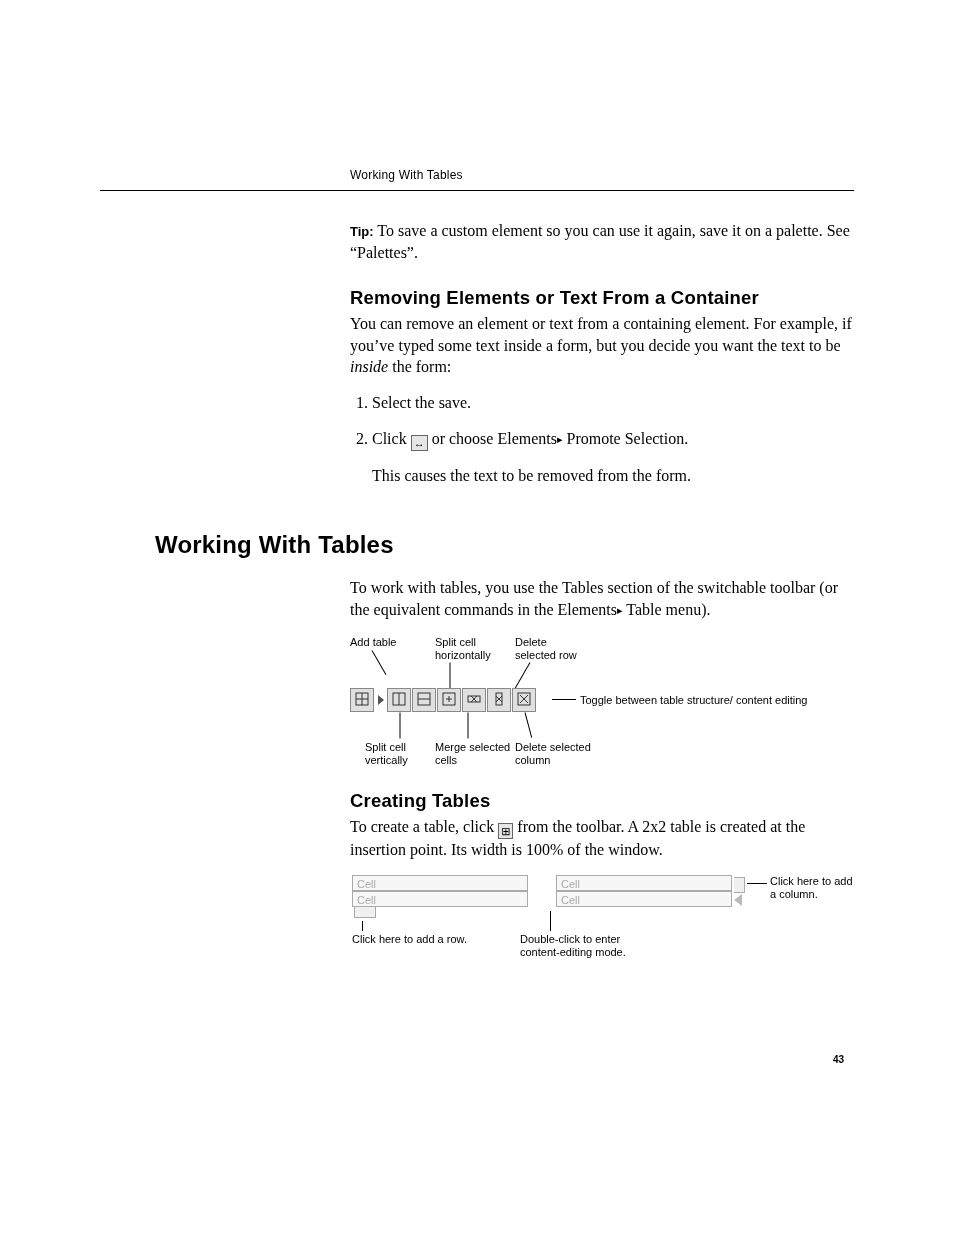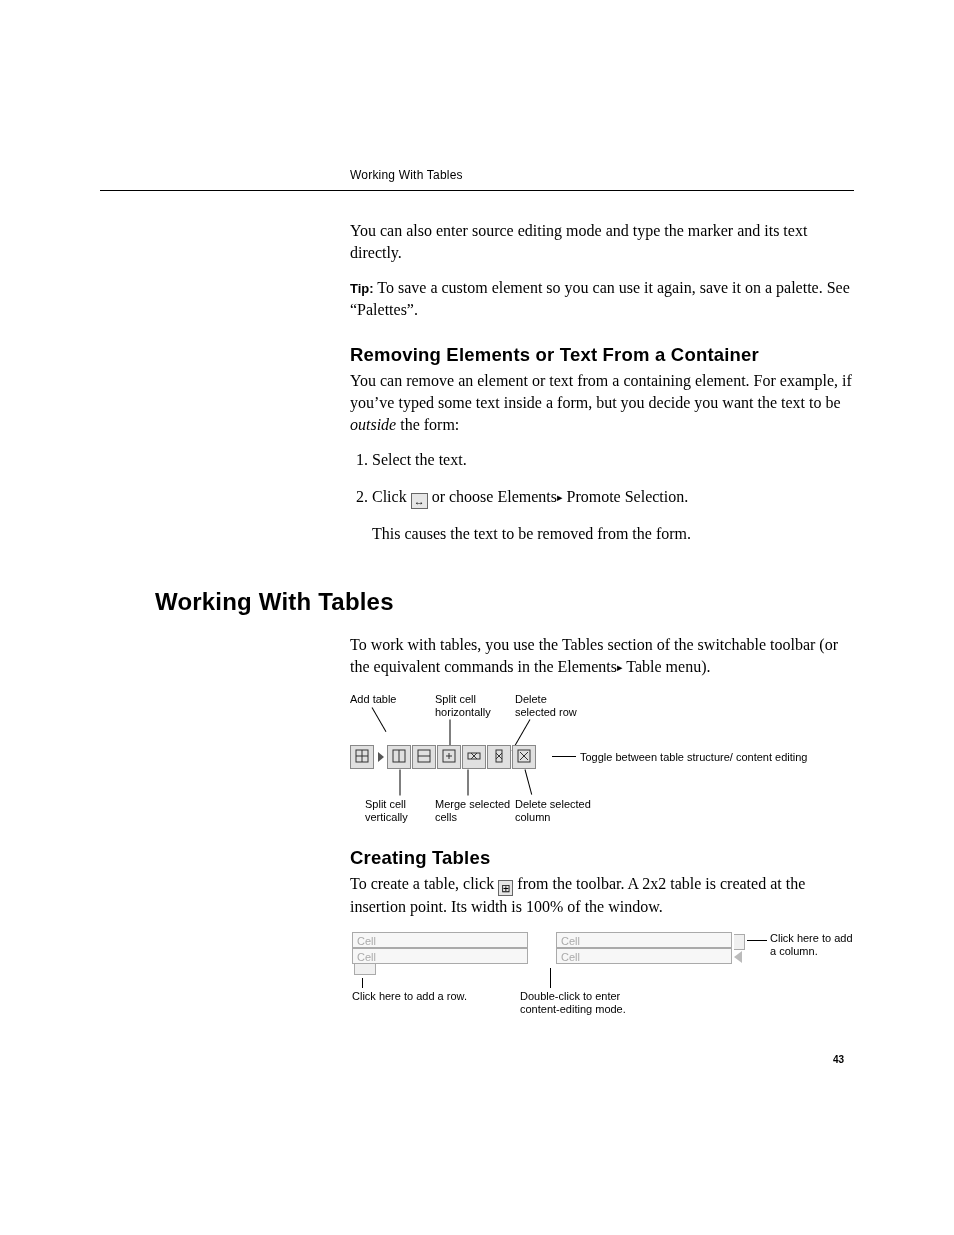--- a/index.html
+++ b/index.html
@@ -210,32 +210,31 @@
   svg.mini { width: 16px; height: 16px; display: block; margin: 2px auto; }
 </style>
 </head>
 <body>
 
 <div class="page">
   <div class="running-head">Working With Tables</div>
   <div class="header-line"></div>
 
   <div class="content-col">
-    <p class="para">You can also enter source editing mode and type the marker and its text directly.</p>
 
     <p class="para">
       <span class="tip-label">Tip:</span><span> To save a custom element so you can use it again, save it on a palette. See “Palettes”.</span>
     </p>
 
     <h3 class="subhead">Removing Elements or Text From a Container</h3>
     <p class="para">
-      <span>You can remove an element or text from a containing element. For example, if you’ve typed some text inside a form, but you decide you want the text to be </span><span class="italic">outside</span><span> the form:</span>
+      <span>You can remove an element or text from a containing element. For example, if you’ve typed some text inside a form, but you decide you want the text to be </span><span class="italic">inside</span><span> the form:</span>
     </p>
     <ol class="steps">
-      <li>Select the text.</li>
+      <li>Select the save.</li>
       <li>
         <span>Click </span><span class="inline-icon">↔</span><span> or choose Elements</span><span class="menu-arrow">▸</span><span> Promote Selection.</span>
       </li>
     </ol>
     <p class="para step-result">This causes the text to be removed from the form.</p>
   </div>
 
   <h2 class="section-head">Working With Tables</h2>
 
   <div class="content-col" style="margin-top:0;">

